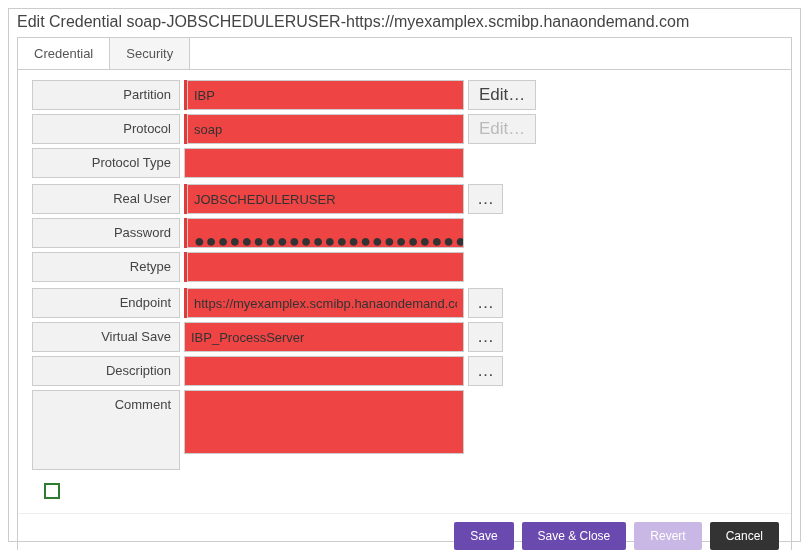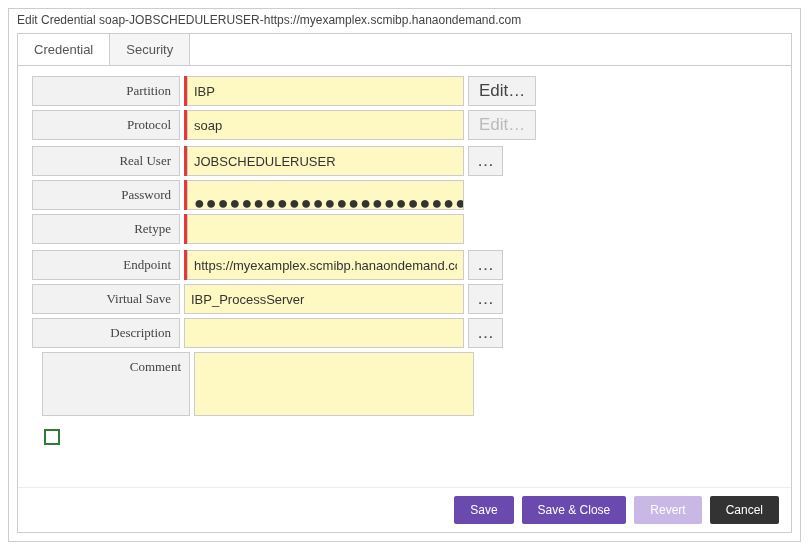--- a/index.html
+++ b/index.html
@@ -11,21 +11,21 @@
     padding: 8px;
   }
   .panel {
     border: 1px solid #ccc;
     width: 793px;
     height: 534px;
     display: flex;
     flex-direction: column;
   }
   .title {
-    font-size: 12px;
+    font-size: 16px;
     font-weight: 400;
     color: #444;
     padding: 4px 8px 6px 8px;
   }
   .content-wrap {
     border: 1px solid #ccc;
     margin: 0 8px 8px 8px;
     flex: 1;
     display: flex;
     flex-direction: column;
@@ -59,44 +59,42 @@
   }
   .group-start { margin-top: 6px; }
   .label-cell {
     width: 148px;
     background: #f2f2f2;
     border: 1px solid #ccc;
     padding: 6px 8px;
     text-align: right;
     color: #444;
     font-size: 13px;
-    font-family: Liberation Serif, serif;
   }
   .label-cell.tall {
-    height: 64px;
+    height: 80px;
     vertical-align: top;
-    margin-left: 10px;
   }
   .field-cell {
     display: flex;
     align-items: stretch;
     margin-left: 4px;
   }
   .req-bar {
     width: 3px;
     background: #e53935;
     margin-right: 0;
   }
   .input-box {
     border: 1px solid #ccc;
     padding: 13px 6px;
     height: 30px;
     font-size: 13px;
     color: #333;
-    background: #fef9c3;
+    background: #ef4444;
   }
   .input-box.w-full { width: 280px; }
   .input-box.w-med { width: 277px; }
   textarea.input-box {
     height: 64px;
     resize: none;
     width: 280px;
     font-family: inherit;
   }
   .btn-small {
@@ -175,20 +173,26 @@
 
       <div class="row">
         <div class="label-cell">Protocol</div>
         <div class="field-cell">
           <div class="req-bar"></div>
           <input class="input-box w-med" value="soap" style="">
           <button class="btn-small edit disabled">Edit…</button>
         </div>
       </div>
 
+      <div class="row">
+        <div class="label-cell">Protocol Type</div>
+        <div class="field-cell">
+          <input class="input-box w-full" value="" style="">
+        </div>
+      </div>
 
       <div class="row group-start">
         <div class="label-cell">Real User</div>
         <div class="field-cell">
           <div class="req-bar"></div>
           <input class="input-box w-med" value="JOBSCHEDULERUSER" style="">
           <button class="btn-small">…</button>
         </div>
       </div>
 

